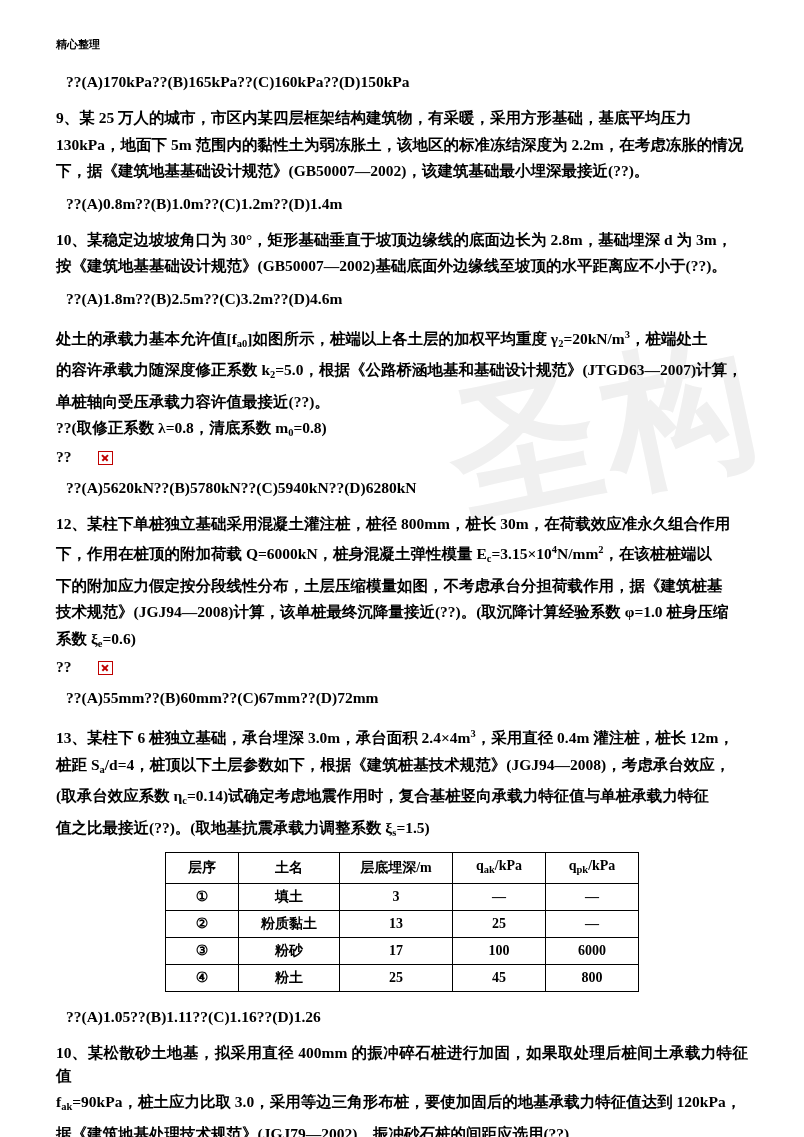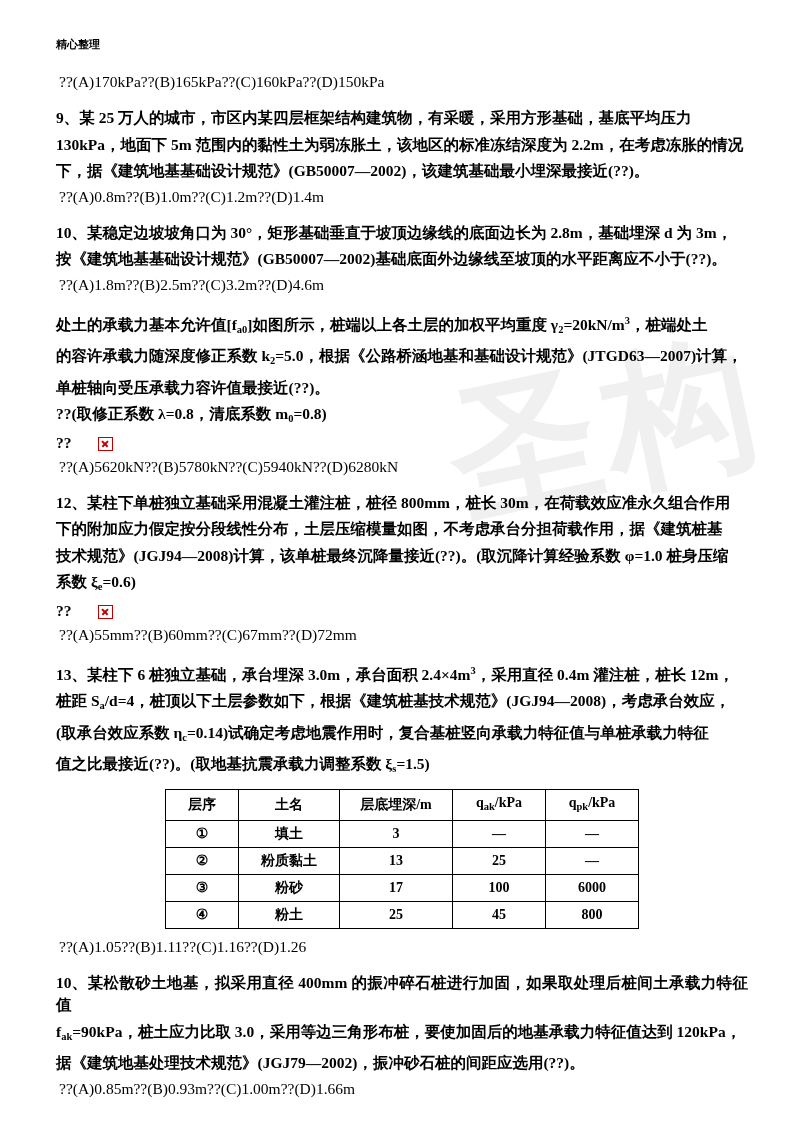--- a/index.html
+++ b/index.html
@@ -50,24 +50,24 @@
     font-weight: bold;
     font-size: 15.5px;
     line-height: 22.5px;
     text-align: justify;
     margin: 4px 0 2px 0;
   }
   .blk {
     margin-bottom: 14px;
   }
   .opt {
-    font-weight: normal;
+    font-weight: bold;
     font-size: 15.5px;
     line-height: 22px;
-    margin: 3px;
+    margin: 10px;
   }
   sub {
     font-size: 10.5px;
     vertical-align: -3px;
   }
   sup {
     font-size: 10.5px;
     vertical-align: 6px;
   }
   .imgbox {
@@ -149,20 +149,21 @@
       <p class="para">处土的承载力基本允许值[f<sub>a0</sub>]如图所示，桩端以上各土层的加权平均重度 γ<sub>2</sub>=20kN/m<sup>3</sup>，桩端处土</p>
       <p class="para">的容许承载力随深度修正系数 k<sub>2</sub>=5.0，根据《公路桥涵地基和基础设计规范》(JTGD63—2007)计算，</p>
       <p class="para">单桩轴向受压承载力容许值最接近(??)。</p>
       <p class="para">??(取修正系数 λ=0.8，清底系数 m<sub>0</sub>=0.8)</p>
       <p class="qq"><span>??</span><span class="imgbox"></span></p>
       <p class="opt">??(A)5620kN??(B)5780kN??(C)5940kN??(D)6280kN</p>
     </div>
 
     <div class="blk">
       <p class="para">12、某柱下单桩独立基础采用混凝土灌注桩，桩径 800mm，桩长 30m，在荷载效应准永久组合作用</p>
+      <p class="para">下，作用在桩顶的附加荷载 Q=6000kN，桩身混凝土弹性模量 E<sub>c</sub>=3.15×10<sup>4</sup>N/mm<sup>2</sup>，在该桩桩端以</p>
       <p class="para">下的附加应力假定按分段线性分布，土层压缩模量如图，不考虑承台分担荷载作用，据《建筑桩基</p>
       <p class="para">技术规范》(JGJ94—2008)计算，该单桩最终沉降量接近(??)。(取沉降计算经验系数 φ=1.0 桩身压缩</p>
       <p class="para">系数 ξ<sub>e</sub>=0.6)</p>
       <p class="qq"><span>??</span><span class="imgbox"></span></p>
       <p class="opt">??(A)55mm??(B)60mm??(C)67mm??(D)72mm</p>
     </div>
 
     <div class="blk">
       <p class="para">13、某柱下 6 桩独立基础，承台埋深 3.0m，承台面积 2.4×4m<sup>3</sup>，采用直径 0.4m 灌注桩，桩长 12m，</p>
       <p class="para">桩距 S<sub>a</sub>/d=4，桩顶以下土层参数如下，根据《建筑桩基技术规范》(JGJ94—2008)，考虑承台效应，</p>

